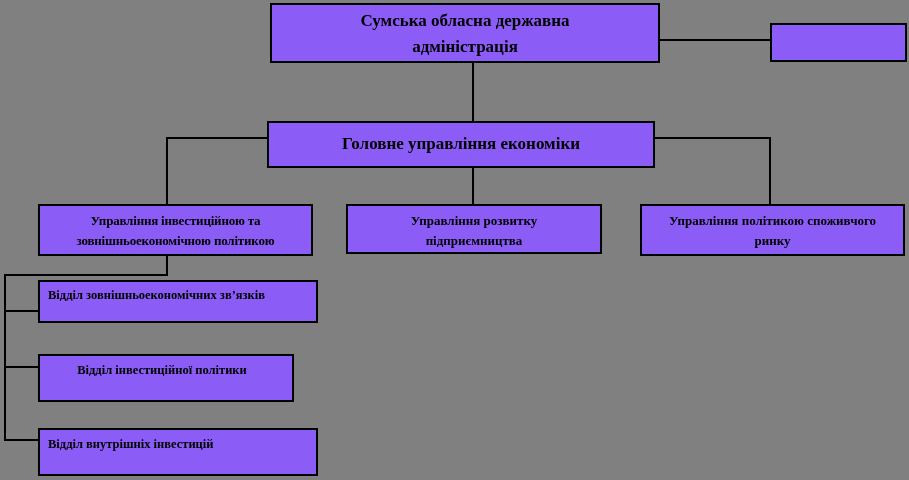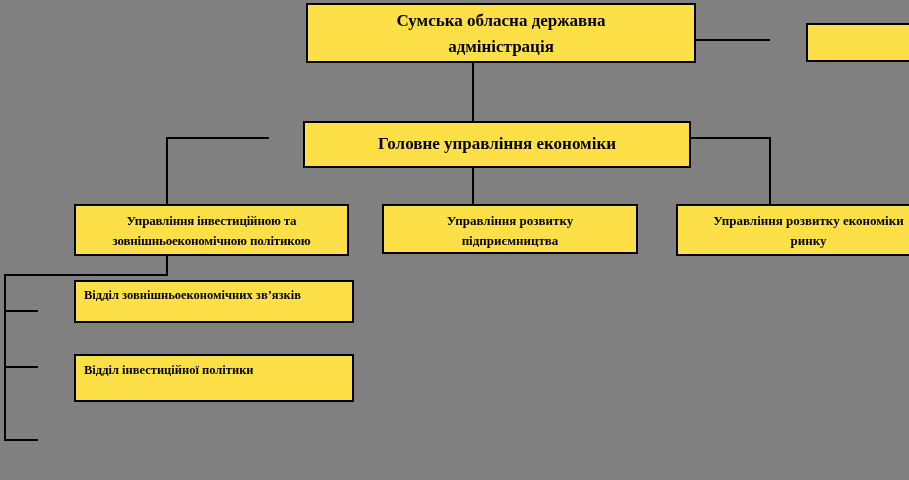--- a/index.html
+++ b/index.html
@@ -6,26 +6,25 @@
   #canvas {
     position: relative;
     width: 909px;
     height: 480px;
     background: #808080;
     overflow: hidden;
     font-family: "Liberation Serif", "DejaVu Serif", serif;
   }
   .box {
     position: absolute;
-    background: #fde047;
+    background: #8b5cf6;
     border: 2px solid #000000;
     box-sizing: border-box;
     color: #000000;
     font-weight: bold;
-    margin-left: 36px;
   }
   .box .label {
     display: block;
     white-space: pre-line;
   }
   .center { text-align: center; }
   .big { font-size: 17px; line-height: 26px; }
   .mid { font-size: 13px; line-height: 20px; }
   .small { font-size: 12.5px; line-height: 15px; }
   .nowrap .label { white-space: nowrap; }
@@ -70,26 +69,29 @@
     <span class="label">Управління інвестиційною та
 зовнішньоекономічною  політикою</span>
   </div>
 
   <div class="box mid center" style="left:346px; top:204px; width:256px; height:50px; padding-top:5px;">
     <span class="label">Управління розвитку
 підприємництва</span>
   </div>
 
   <div class="box mid center" style="left:640px; top:204px; width:265px; height:52px; padding-top:5px;">
-    <span class="label">Управління розвитку економіки
+    <span class="label">Управління політикою споживчого
 ринку</span>
   </div>
 
   <div class="box small nowrap" style="left:38px; top:280px; width:280px; height:43px; padding:6px 0 0 8px;">
     <span class="label">Відділ зовнішньоекономічних  зв’язків</span>
   </div>
 
-  <div class="box small nowrap" style="left:38px; top:354px; width:280px; height:48px; padding:7px 16px 0 8px;">
+  <div class="box small nowrap" style="left:38px; top:354px; width:256px; height:48px; padding:7px 16px 0 8px;text-align:center;">
     <span class="label">Відділ інвестиційної  політики</span>
   </div>
 
+  <div class="box small nowrap" style="left:38px; top:428px; width:280px; height:48px; padding:7px 0 0 8px;">
+    <span class="label">Відділ внутрішніх  інвестицій</span>
+  </div>
 
 </div>
 
 </body></html>

